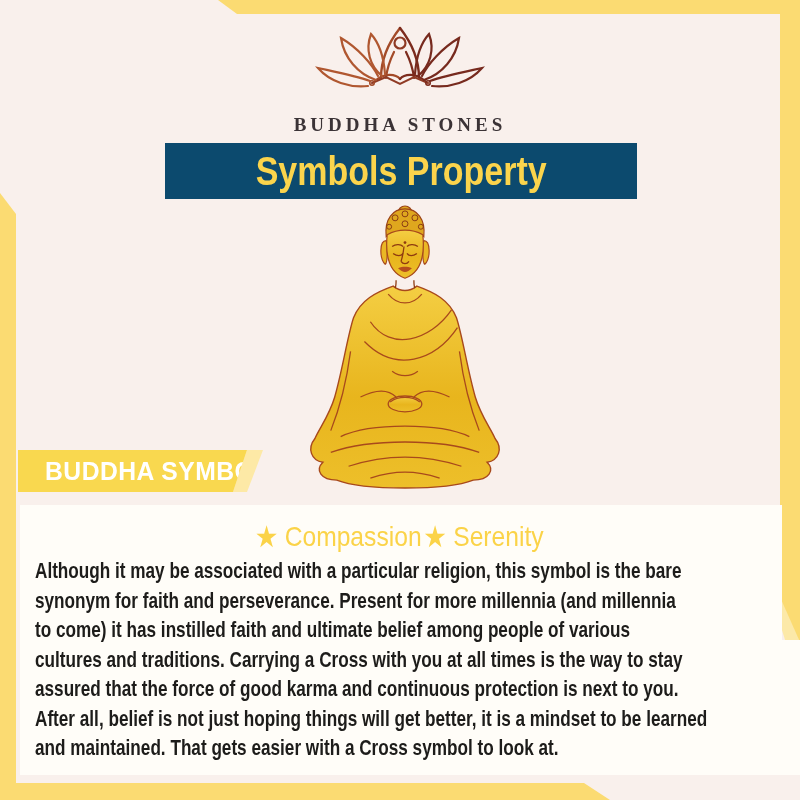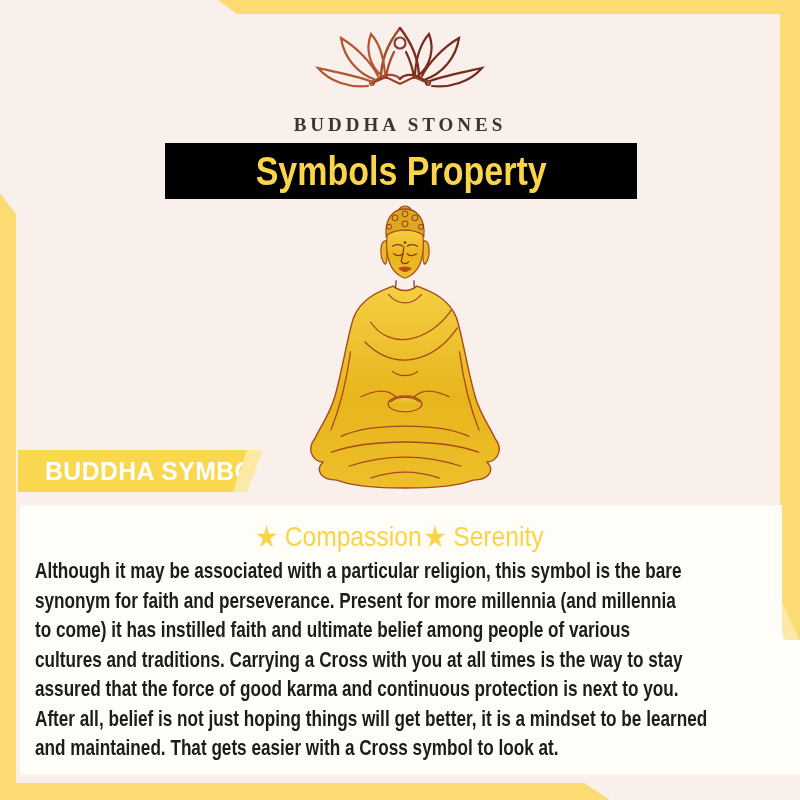--- a/index.html
+++ b/index.html
@@ -13,21 +13,21 @@
   .right-strip-pale{left:768px;top:585px;width:32px;height:58px;background:#fce9a8;
     clip-path:polygon(0 0,14px 0,32px 44px,32px 58px,18px 58px);}
   .right-strip{left:780px;top:0;width:20px;height:642px;background:#fbdb72;
     clip-path:polygon(0 0,20px 0,20px 642px,0 597px);}
   .left-strip{left:0;top:193px;width:16px;height:607px;background:#fbdb72;
     clip-path:polygon(0 0,16px 21px,16px 607px,0 607px);}
   .bottom-band{left:0;top:783px;width:610px;height:17px;background:#fbdb72;
     clip-path:polygon(0 0,584px 0,610px 17px,0 17px);}
 
   
-  .title-band{left:165px;top:143px;width:472px;height:56px;background:#000000;
+  .title-band{left:165px;top:143px;width:472px;height:56px;background:#0c4a6e;
     display:flex;align-items:center;justify-content:center;}
   .content-box{left:20px;top:505px;width:762px;height:270px;background:#fffdf8;}
   .content-box-ext{left:782px;top:640px;width:18px;height:135px;background:#fffdf8;}
 
   
   .logo{left:310px;top:26px;width:180px;height:80px;}
   .brand-name{left:0;top:114px;width:800px;text-align:center;
     font-family:"Liberation Serif",serif;font-size:19px;font-weight:600;
     letter-spacing:4px;color:#3b3336;}
 

